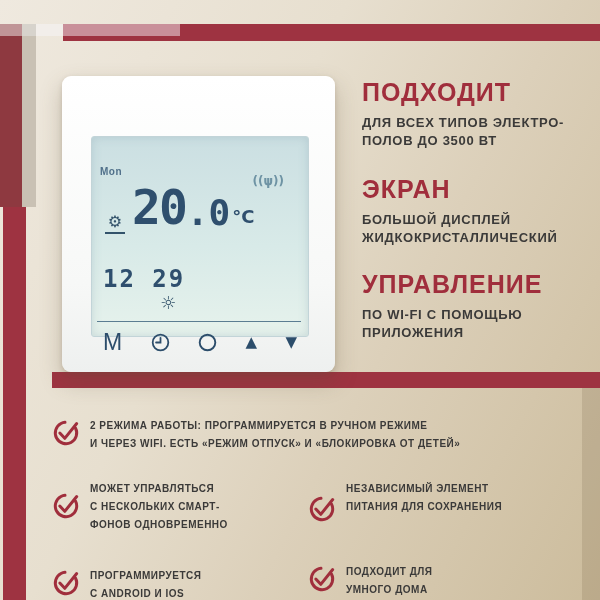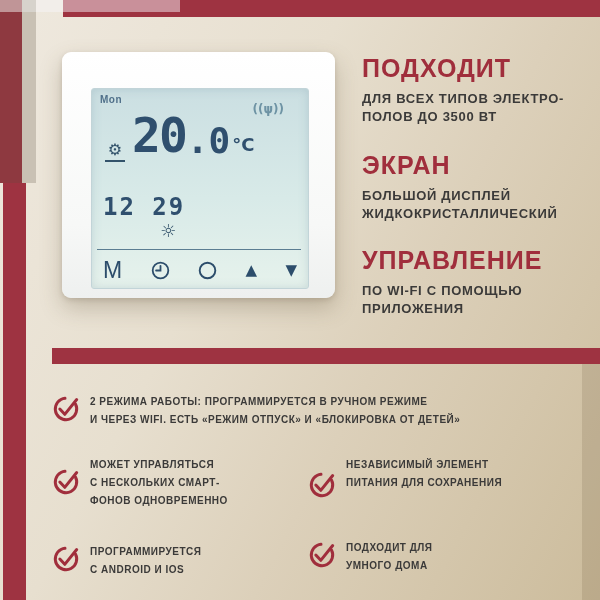--- a/index.html
+++ b/index.html
@@ -1,34 +1,34 @@
 <!DOCTYPE html>
 <html><head>
 <meta charset="utf-8">
 <style>
   html,body{margin:0;padding:0;}
   body{width:600px;height:600px;overflow:hidden;font-family:"Liberation Sans",sans-serif;}
   .stage{position:relative;width:600px;height:600px;
     background:linear-gradient(118deg,#efe9df 0%,#e7dfcf 38%,#dcd0ba 62%,#ccbc9c 100%);}
-  .abs{position:absolute;}
+  .abs{position:absolute;margin-top:24px;}
 
   
   .topbar-red{left:63px;top:0;width:537px;height:17px;background:#9e3341;}
   .topbar-pink{left:63px;top:0;width:117px;height:12px;background:#c9909a;}
   .corner-pink{left:0;top:0;width:22px;height:12px;background:#c09597;}
   .corner-lgray{left:22px;top:0;width:14px;height:12px;background:#d7d3cc;}
   .corner-white{left:36px;top:0;width:27px;height:12px;background:#f2eeea;}
   .col-gray{left:22px;top:12px;width:14px;height:171px;background:#c9c1b4;}
   .col-mutedred{left:0;top:12px;width:22px;height:171px;background:#8e3940;}
   .leftbar{left:3px;top:183px;width:23px;height:417px;background:#9e3341;}
   .midbar{left:52px;top:348px;width:548px;height:16px;background:#9e3341;}
   .rightstrip{left:582px;top:364px;width:18px;height:236px;background:rgba(86,64,32,.14);}
 
   
-  .device{left:62px;top:52px;width:273px;height:246px;border-radius:9px;
+  .device{left:62px;top:52px;width:273px;height:296px;border-radius:9px;
     background:linear-gradient(180deg,#ffffff 0%,#f7f8f7 70%,#eef0ef 100%);
     box-shadow:0 10px 22px rgba(95,80,55,.28),0 2px 5px rgba(95,80,55,.18);}
   .lcd{left:29px;top:36px;width:216px;height:199px;border-radius:3px;
     background:linear-gradient(180deg,#cbdfe2 0%,#d8eae8 55%,#e6f2ec 100%);
     border:1px solid #c2d4d8;box-shadow:inset 0 0 10px rgba(110,145,160,.25);
     color:#33536b;}
   .lcd-day{left:8px;top:5px;font-size:10px;font-weight:bold;color:#50708a;letter-spacing:.5px;}
   .lcd-wifi{right:24px;top:13px;font-size:12px;font-weight:bold;color:#6e93a4;font-family:"DejaVu Sans",sans-serif;}
   .temp{left:40px;top:22px;display:flex;align-items:flex-end;line-height:1;
     font-family:"DejaVu Sans Mono",monospace;font-weight:bold;color:#2f4f6e;}

